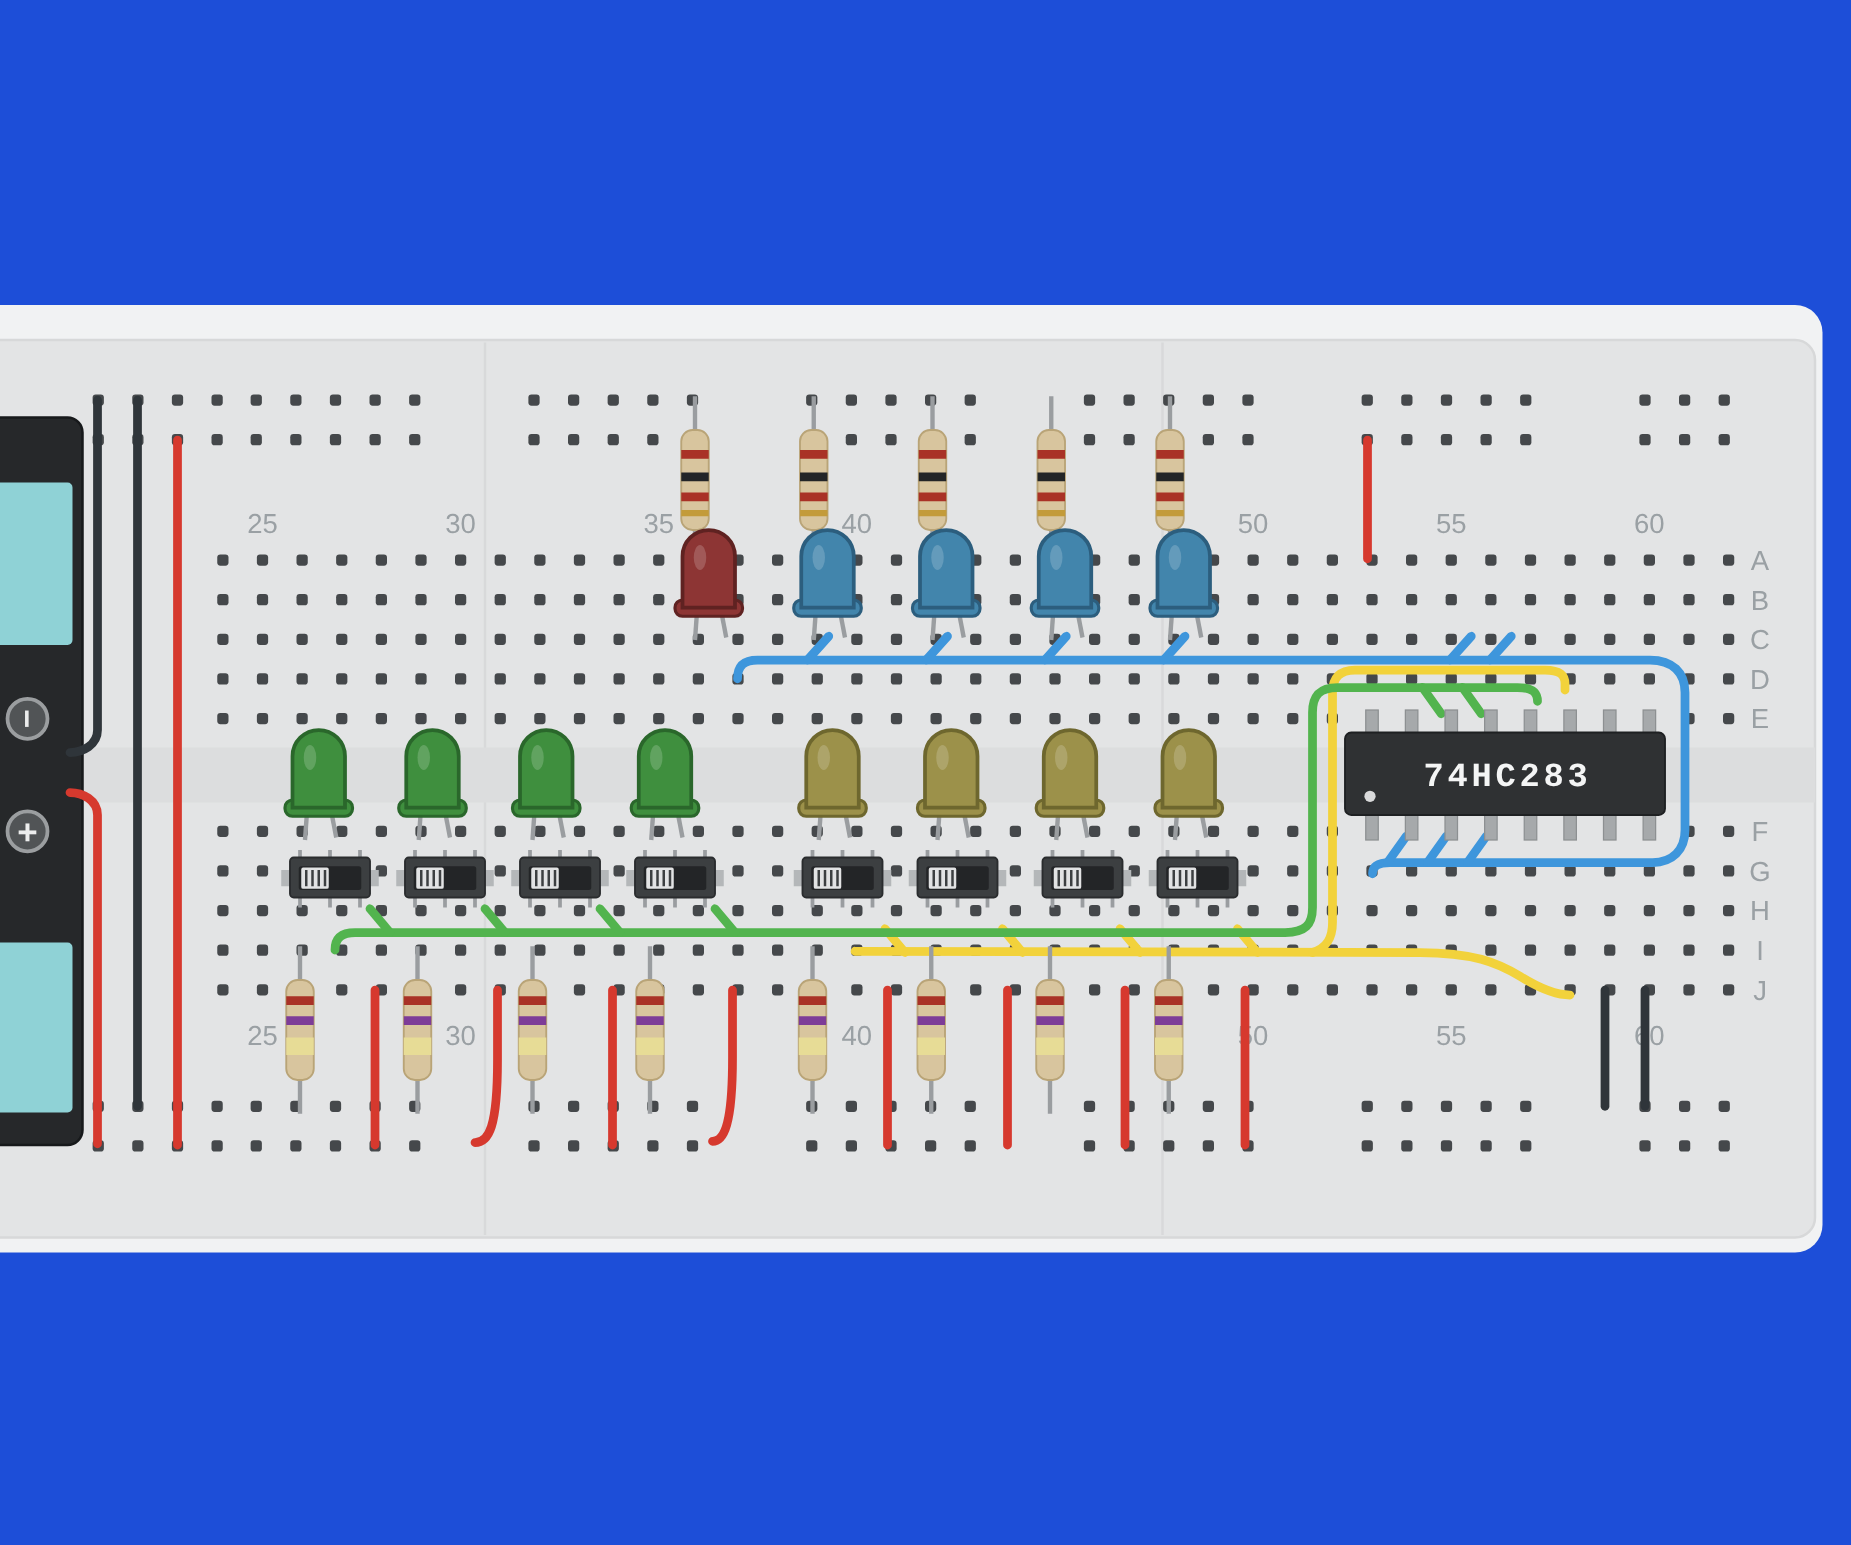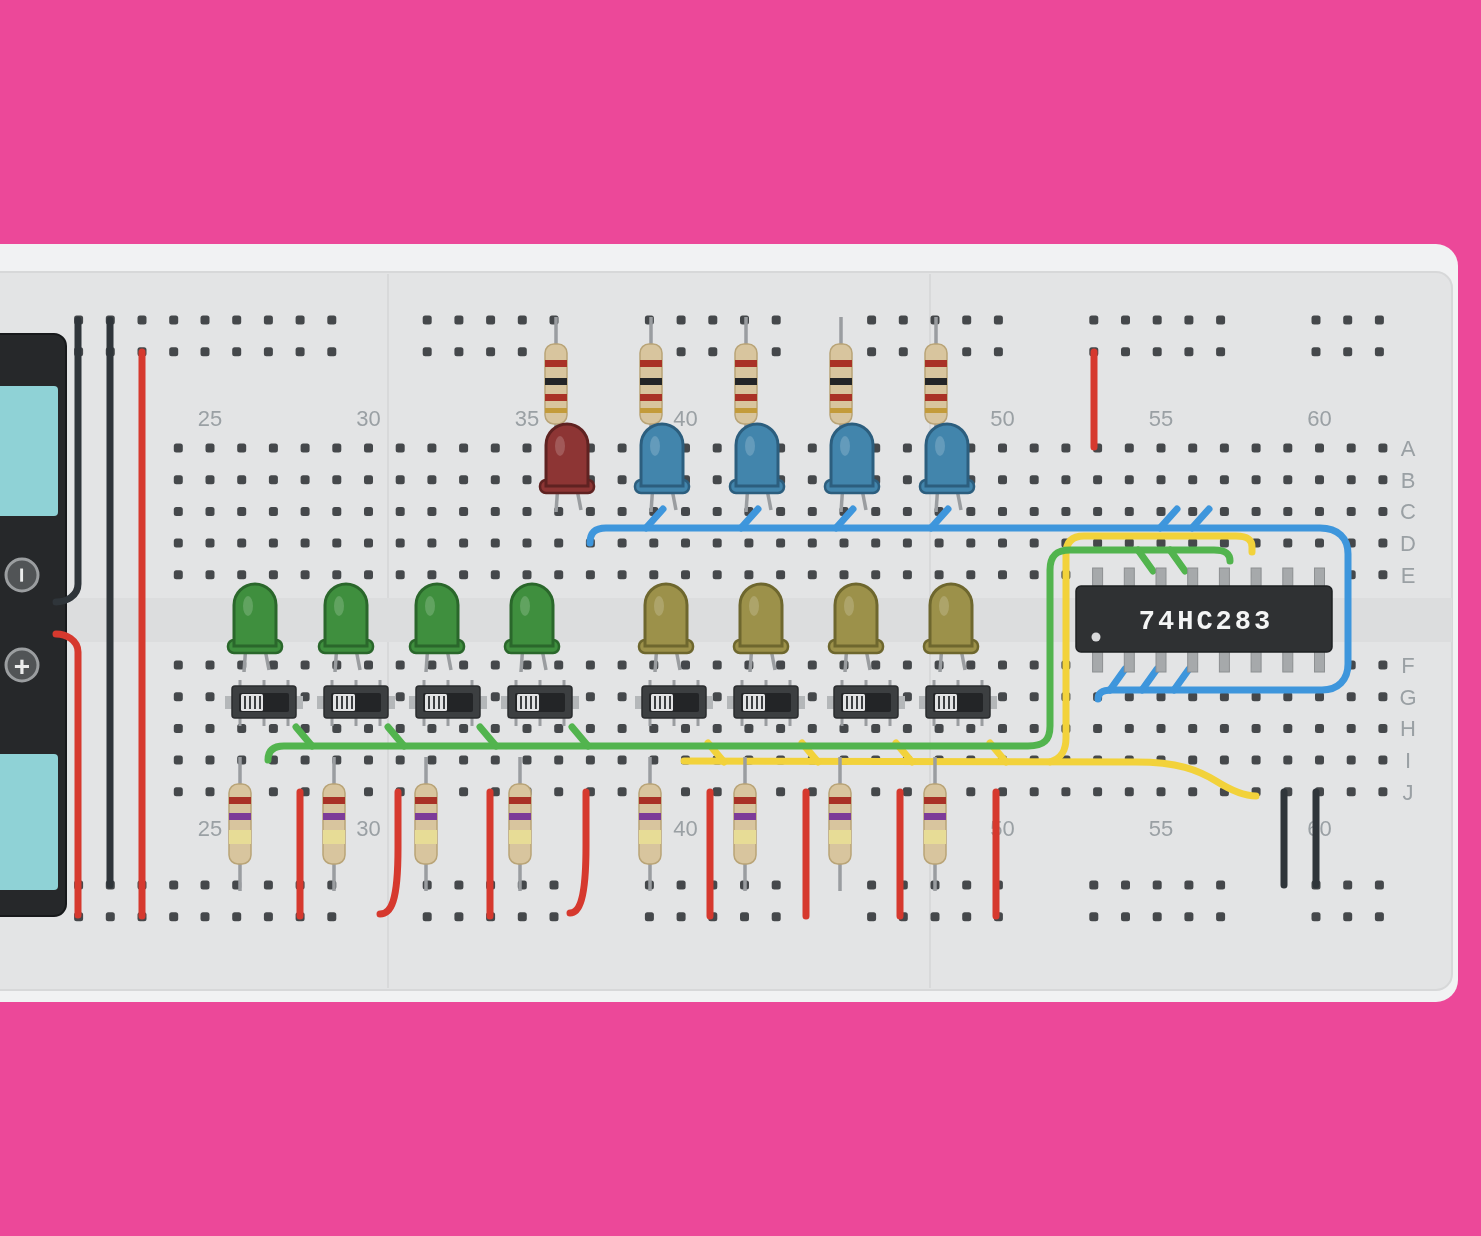--- a/index.html
+++ b/index.html
@@ -1,16 +1,16 @@
 <!DOCTYPE html>
 <html><head>
 <meta charset="utf-8">
 <style>
   html,body{margin:0;padding:0;background:#ffffff;}
-  .stage{position:relative;width:1481px;height:1236px;background:#ec4899;overflow:hidden;}
+  .stage{position:relative;width:1481px;height:1236px;background:#1d4ed8;overflow:hidden;}
   svg{display:block;width:1481px;height:1236px;}
   text{user-select:none;}
 </style>
 </head>
 <body>
 
 <div class="stage">
   <svg id="scene" viewBox="0 0 1481 1236" xmlns="http://www.w3.org/2000/svg">
       <rect x="-30" y="244" width="1488" height="758" rx="22" fill="#f1f2f3"></rect>
       <rect x="-30" y="272" width="1482" height="718" rx="16" fill="#e3e4e5" stroke="#d7d8d9" stroke-width="2"></rect>

